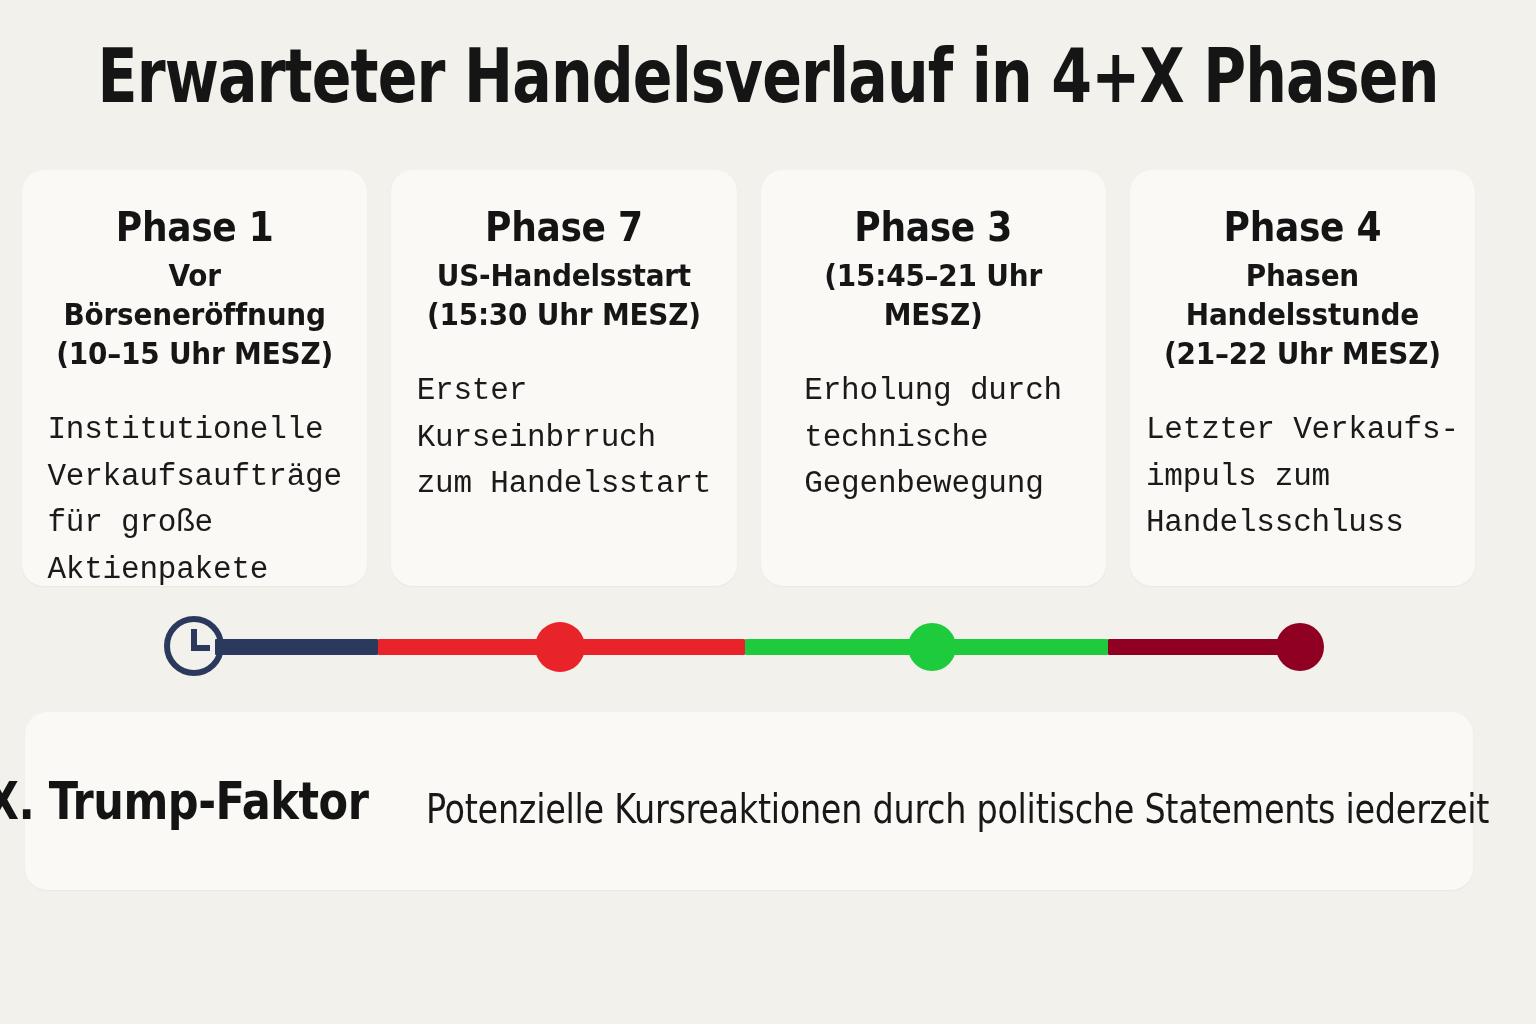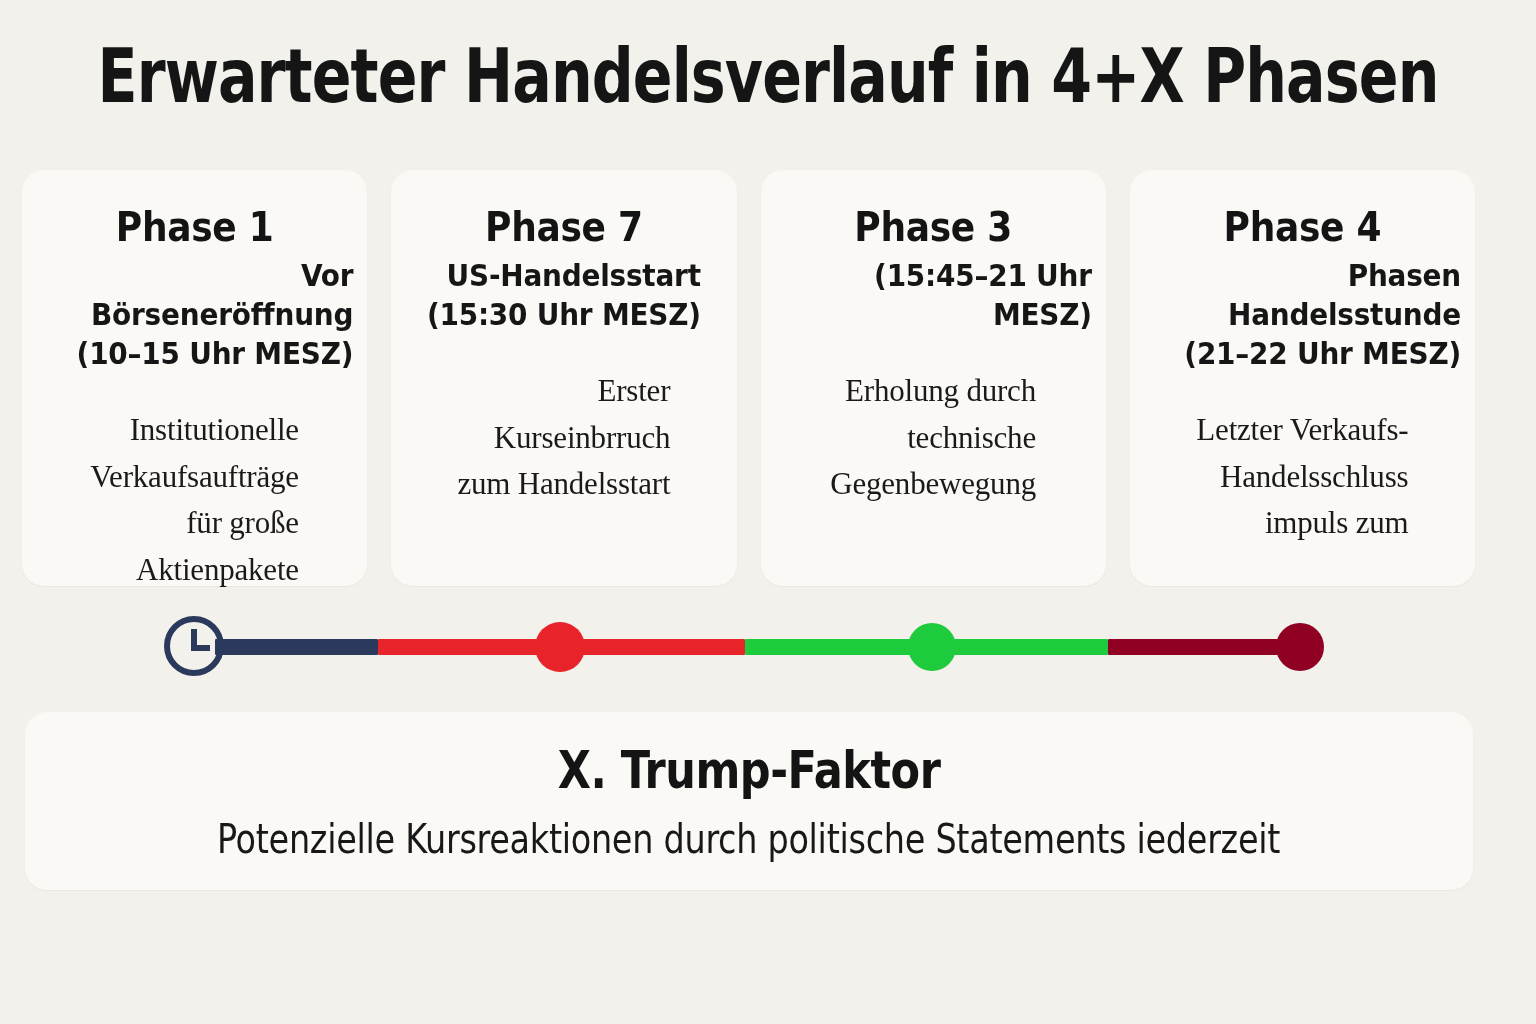--- a/index.html
+++ b/index.html
@@ -67,28 +67,28 @@
   .card-sub {
     font-family: "DejaVu Sans Condensed", "Liberation Sans Narrow", "Liberation Sans", sans-serif;
     font-weight: bold;
     font-size: 31px;
     line-height: 1.26;
     color: #161616;
     text-align: center;
     margin-top: 7px;
     letter-spacing: -0.2px;
   }
-  .card-sub .sub-line { display: block; text-align: right; }
+  .card-sub .sub-line { display: block; }
   .card-desc {
-    font-family: Liberation Serif, serif;
+    font-family: Liberation Mono, monospace;
     font-weight: normal;
     font-size: 31px;
     line-height: 1.5;
     color: #1a1a1a;
-    text-align: right;
+    text-align: left;
     margin-top: 34px;
     letter-spacing: -0.2px;
   }
   .card-desc .desc-line { display: block; }
 
   
   .timeline {
     position: absolute;
     left: 0;
     top: 600px;
@@ -118,21 +118,20 @@
   .bottom-card {
     position: absolute;
     left: 25px;
     top: 712px;
     width: 1448px;
     height: 178px;
     background: #faf9f6;
     border-radius: 22px;
     box-shadow: 0 1px 2px rgba(0,0,0,0.045);
     display: flex;
-    flex-direction: column;
     align-items: center;
     justify-content: center;
     box-sizing: border-box;
   }
   .bottom-title {
     font-family: "DejaVu Sans Condensed", "Liberation Sans Narrow", "Liberation Sans", sans-serif;
     font-weight: bold;
     font-size: 52px;
     color: #141414;
     letter-spacing: -0.5px;
@@ -197,22 +196,22 @@
   </div>
 
   <div class="card">
     <div class="card-title">Phase 4</div>
     <div class="card-sub">
       <span class="sub-line">Phasen Handelsstunde</span>
       <span class="sub-line">(21–22 Uhr MESZ)</span>
     </div>
     <div class="card-desc">
       <span class="desc-line">Letzter Verkaufs-</span>
+      <span class="desc-line">impuls zum</span>
       <span class="desc-line">Handelsschluss</span>
-      <span class="desc-line">impuls zum</span>
     </div>
   </div>
 
 </div>
 
 <div class="timeline" id="timeline-root">
     <div class="tl-seg" style="left: 215px; width: 163px; background: rgb(43, 58, 92);"></div>
     <div class="tl-seg" style="left: 378px; width: 367px; background: rgb(232, 36, 42);"></div>
     <div class="tl-seg" style="left: 745px; width: 363px; background: rgb(30, 203, 60);"></div>
     <div class="tl-seg" style="left: 1108px; width: 197px; background: rgb(143, 0, 34);"></div>

